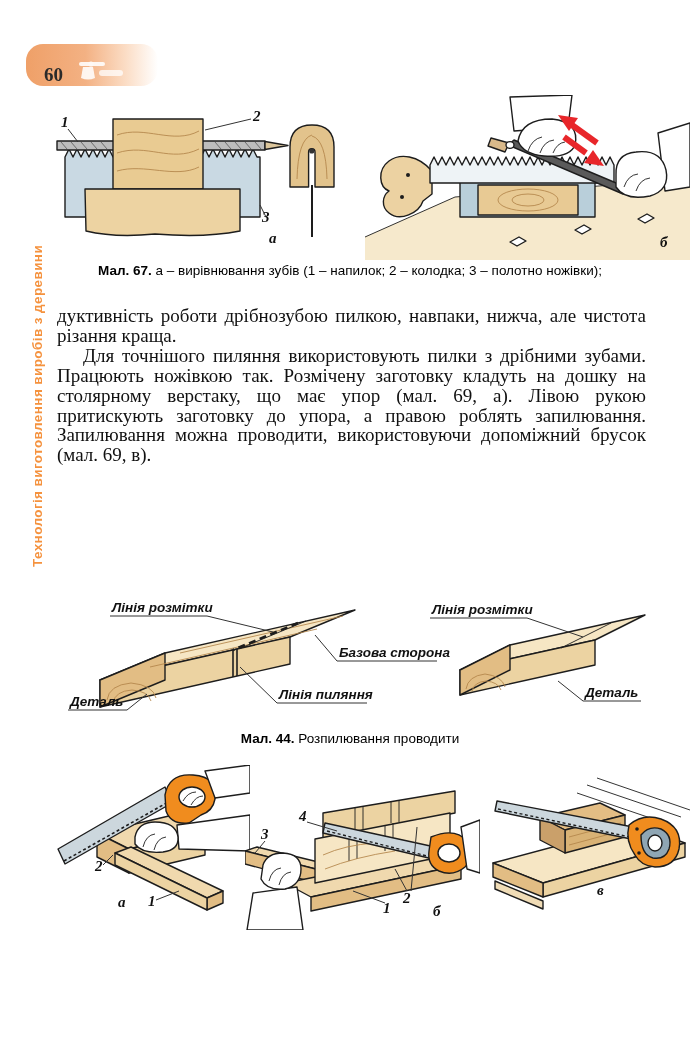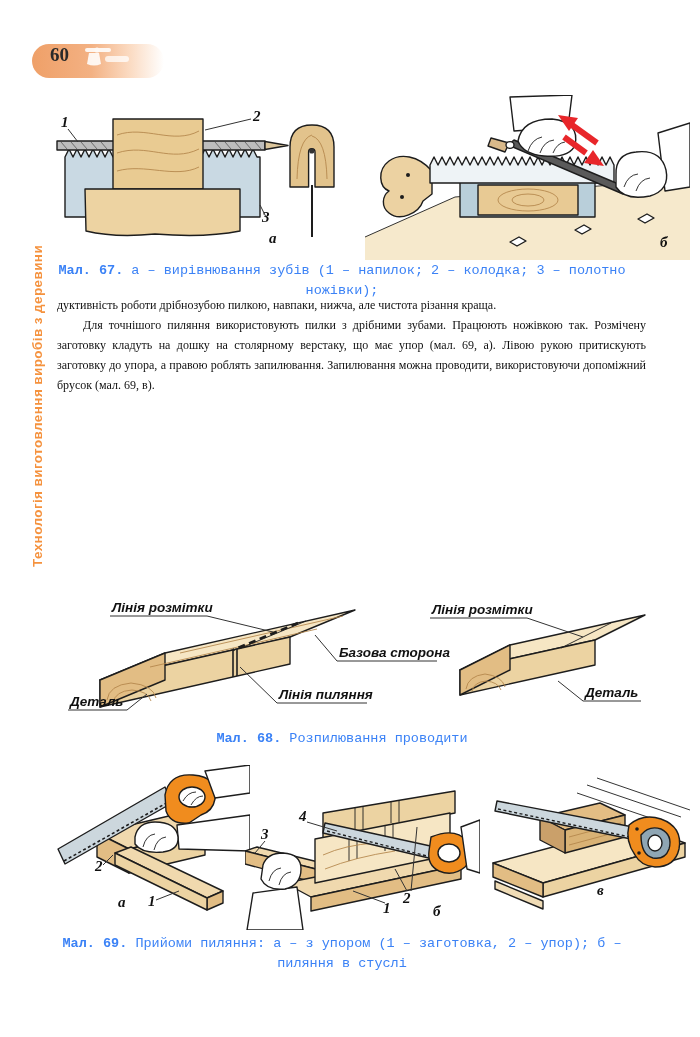--- a/index.html
+++ b/index.html
@@ -1,39 +1,39 @@
 <!DOCTYPE html>
 <html><head>
 <meta charset="utf-8">
 <style>
   html,body{margin:0;padding:0;background:#fff;}
   .page{position:relative;width:700px;height:1037px;background:#ffffff;overflow:hidden;
         font-family:"Liberation Serif",serif;color:#111;}
   
-  .pagenum-pill{position:absolute;left:32px;top:44px;width:132px;height:34px;border-radius:17px;
+  .pagenum-pill{position:absolute;left:26px;top:44px;width:132px;height:42px;border-radius:17px;
         background:linear-gradient(90deg,#efa068 0%,#f3b183 45%,#fbdcc4 75%,#ffffff 100%);
-        display:flex;align-items:flex-start;}
+        display:flex;align-items:flex-end;}
   .pagenum{font-family:"Liberation Serif",serif;font-size:19px;font-weight:bold;color:#2a2a2a;margin-left:18px;}
   .logo{margin-left:14px;opacity:.92;}
   
   .sidebar-vertical{position:absolute;left:30px;top:85px;height:482px;
         writing-mode:vertical-rl;transform:rotate(180deg);
         font-family:"Liberation Sans",sans-serif;font-weight:bold;font-size:13.5px;
         letter-spacing:.4px;color:#f5923e;white-space:nowrap;}
   
   .fig{position:absolute;}
   .figlabel{font:italic bold 15px "Liberation Serif",serif;fill:#111;}
   .diaglabel{font:italic bold 13.5px "Liberation Sans",sans-serif;fill:#111;}
   .leader{stroke:#333;stroke-width:1;fill:none;}
-  .caption{position:absolute;left:52px;width:580px;text-align:center;
-        font-family:Liberation Mono, monospace;font-size:13.5px;line-height:20px;color:#3b82f6;}
+  .caption{position:absolute;left:60px;width:580px;text-align:center;
+        font-family:Liberation Sans, sans-serif;font-size:13.5px;line-height:20px;color:#000000;}
   .caption b{font-weight:bold;}
   
-  .bodytext{position:absolute;left:57px;top:296px;width:589px;
-        font-size:12px;line-height:19.9px;text-align:justify;}
+  .bodytext{position:absolute;left:57px;top:306px;width:589px;
+        font-size:19px;line-height:19.9px;text-align:justify;}
   .bodytext p{margin:0;text-indent:26px;}
   .bodytext p.noindent{text-indent:0;}
   .outline{stroke:#1d1d1d;stroke-width:1.4;stroke-linejoin:round;}
   .thin{stroke:#1d1d1d;stroke-width:.9;fill:none;}
   .grain{stroke:#b3854a;stroke-width:1;fill:none;opacity:.85;}
 </style>
 </head>
 <body>
 
 <div class="page">
@@ -187,21 +187,21 @@
 
     <g>
       <text class="diaglabel" x="377" y="19">Лінія розмітки</text>
       <path class="leader" d="M375,23 L472,23 L528,42"></path>
       <text class="diaglabel" x="530" y="102">Деталь</text>
       <path class="leader" d="M586,106 L528,106 L503,86"></path>
     </g>
   </svg>
 
   <div class="caption" style="top:729px;">
-    <div><b>Мал. 68.</b><span> Розпилювання проводити</span></div>
+    <div><b>Мал. 44.</b><span> Розпилювання проводити</span></div>
   </div>
 
   <svg class="fig" style="left:55px;top:765px;" width="195" height="160" viewBox="0 0 195 160">
 
     <g>
       <polygon points="42,68 118,50 150,66 74,84" fill="#f0d9ae" class="outline"></polygon>
       <polygon points="42,68 74,84 74,108 42,92" fill="#e2bd84" class="outline"></polygon>
       <polygon points="74,84 150,66 150,90 74,108" fill="#ecd3a2" class="outline"></polygon>
     </g>
 
@@ -309,16 +309,15 @@
       <path class="outline" fill="#f08c1e" d="M144,60 Q158,48 176,54 Q198,62 194,84 Q190,102 170,102 Q156,101 150,90 Q140,76 144,60 Z"></path>
       <path class="outline" fill="#8fa6b4" d="M156,70 Q164,60 176,64 Q188,70 184,84 Q180,95 168,93 Q156,90 156,70 Z"></path>
       <ellipse cx="170" cy="78" rx="7" ry="8" fill="#fff" class="outline"></ellipse>
       <circle cx="152" cy="64" r="1.8" fill="#1d1d1d"></circle>
       <circle cx="154" cy="88" r="1.8" fill="#1d1d1d"></circle>
     </g>
     <text class="figlabel" x="112" y="130">в</text>
   </svg>
 
   <div class="caption" style="top:934px;">
-    <div><b>Мал. 69.</b><span> Прийоми пиляння: а – з упором (1 – заготовка, 2 – упор); б – пиляння в стуслі</span></div>
   </div>
 
 </div>
 
 </body></html>

